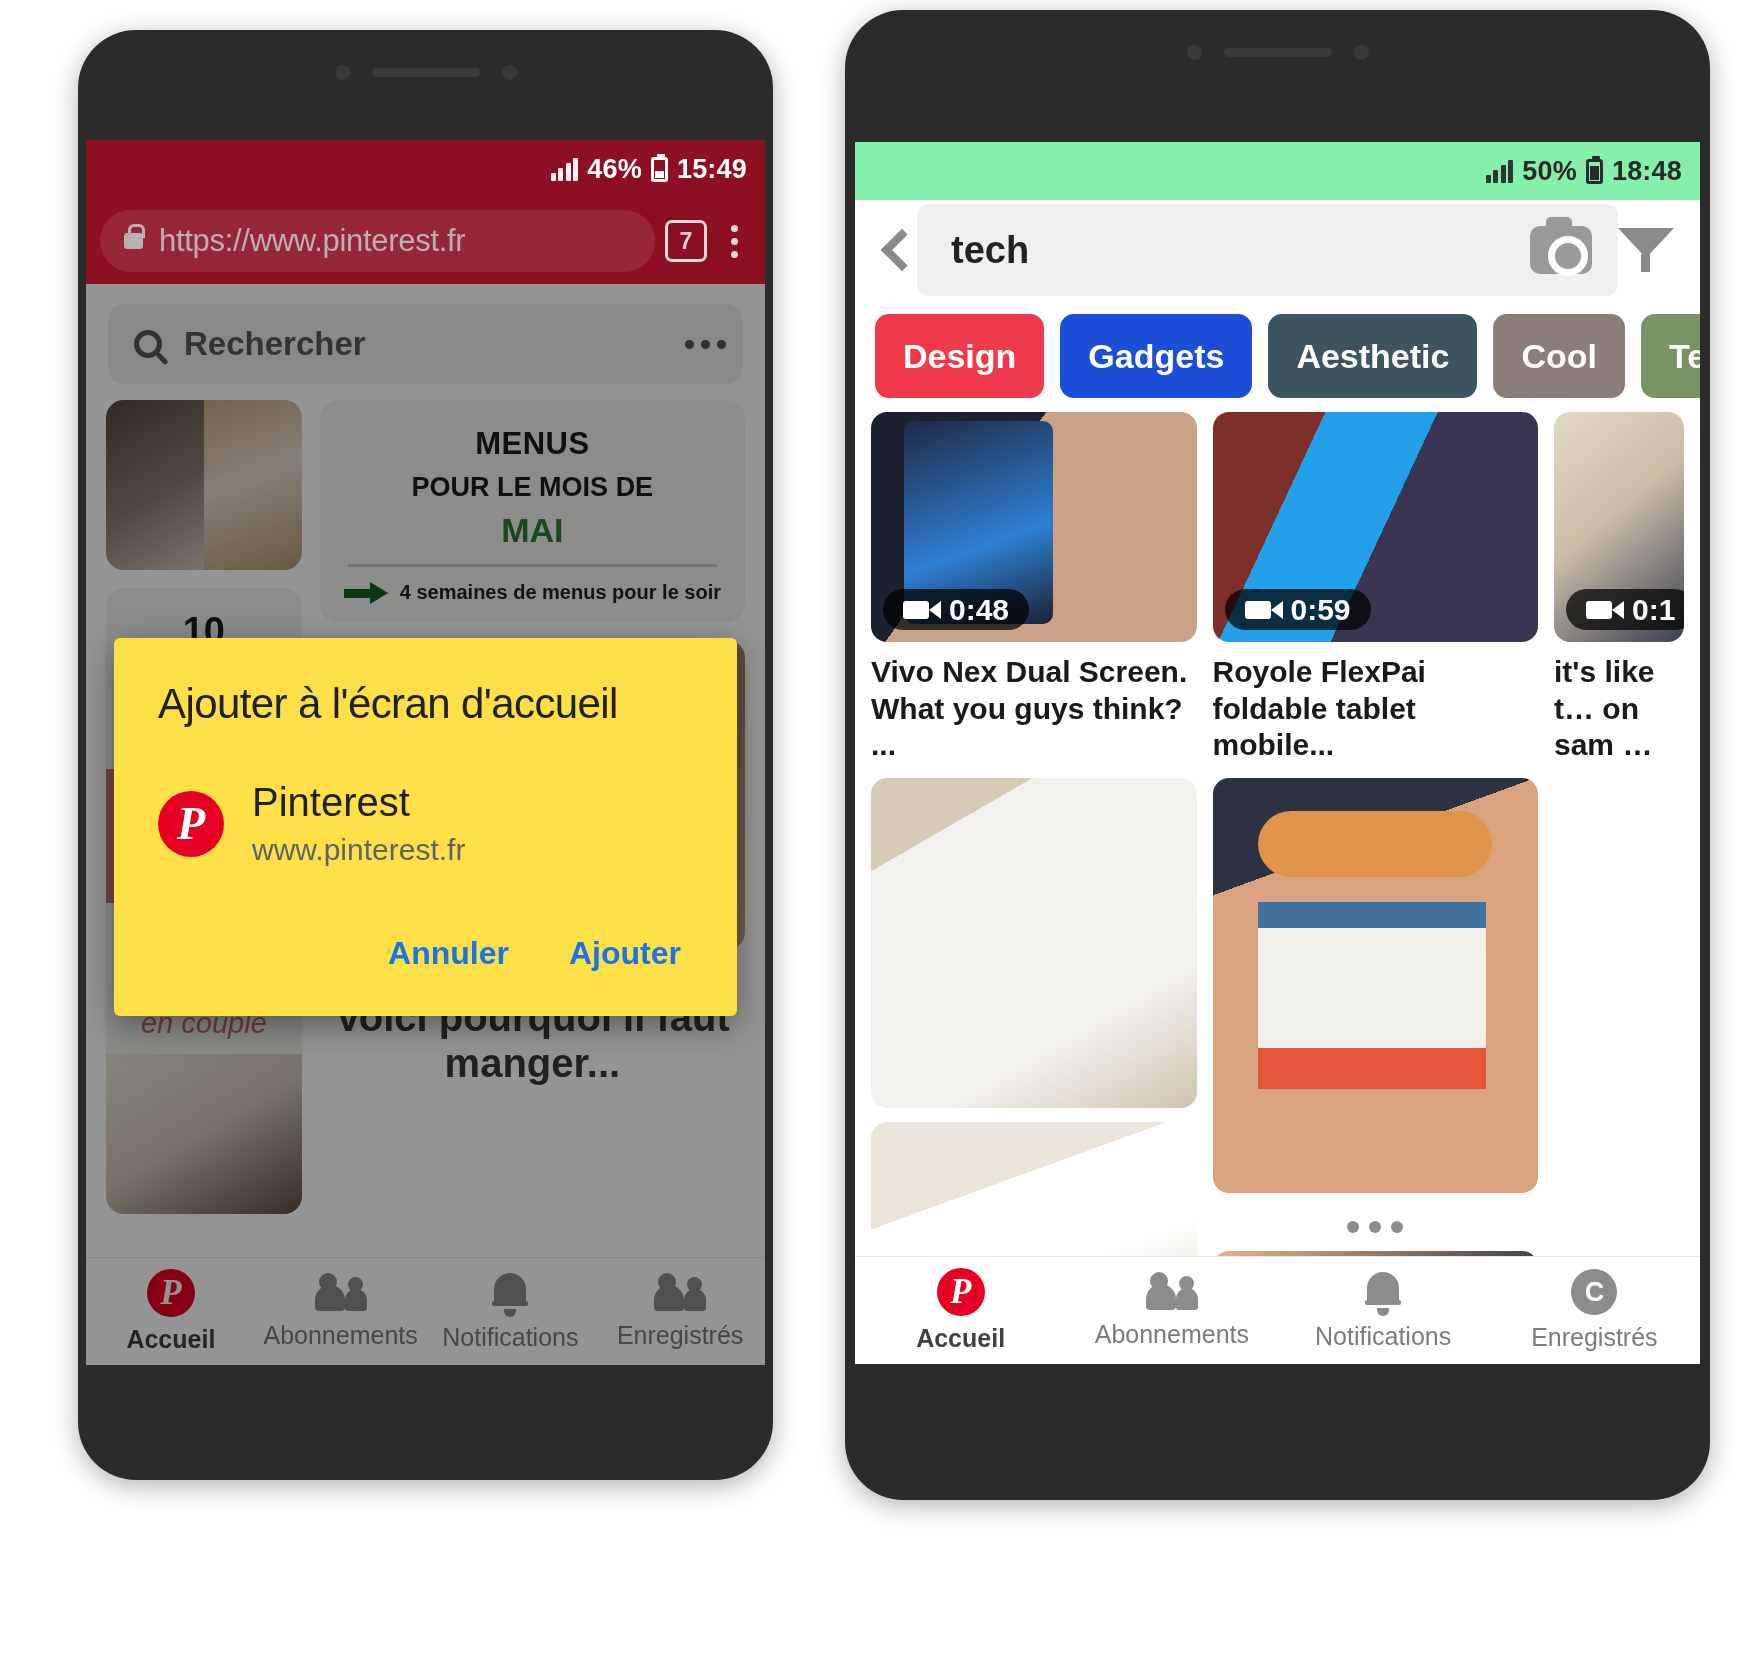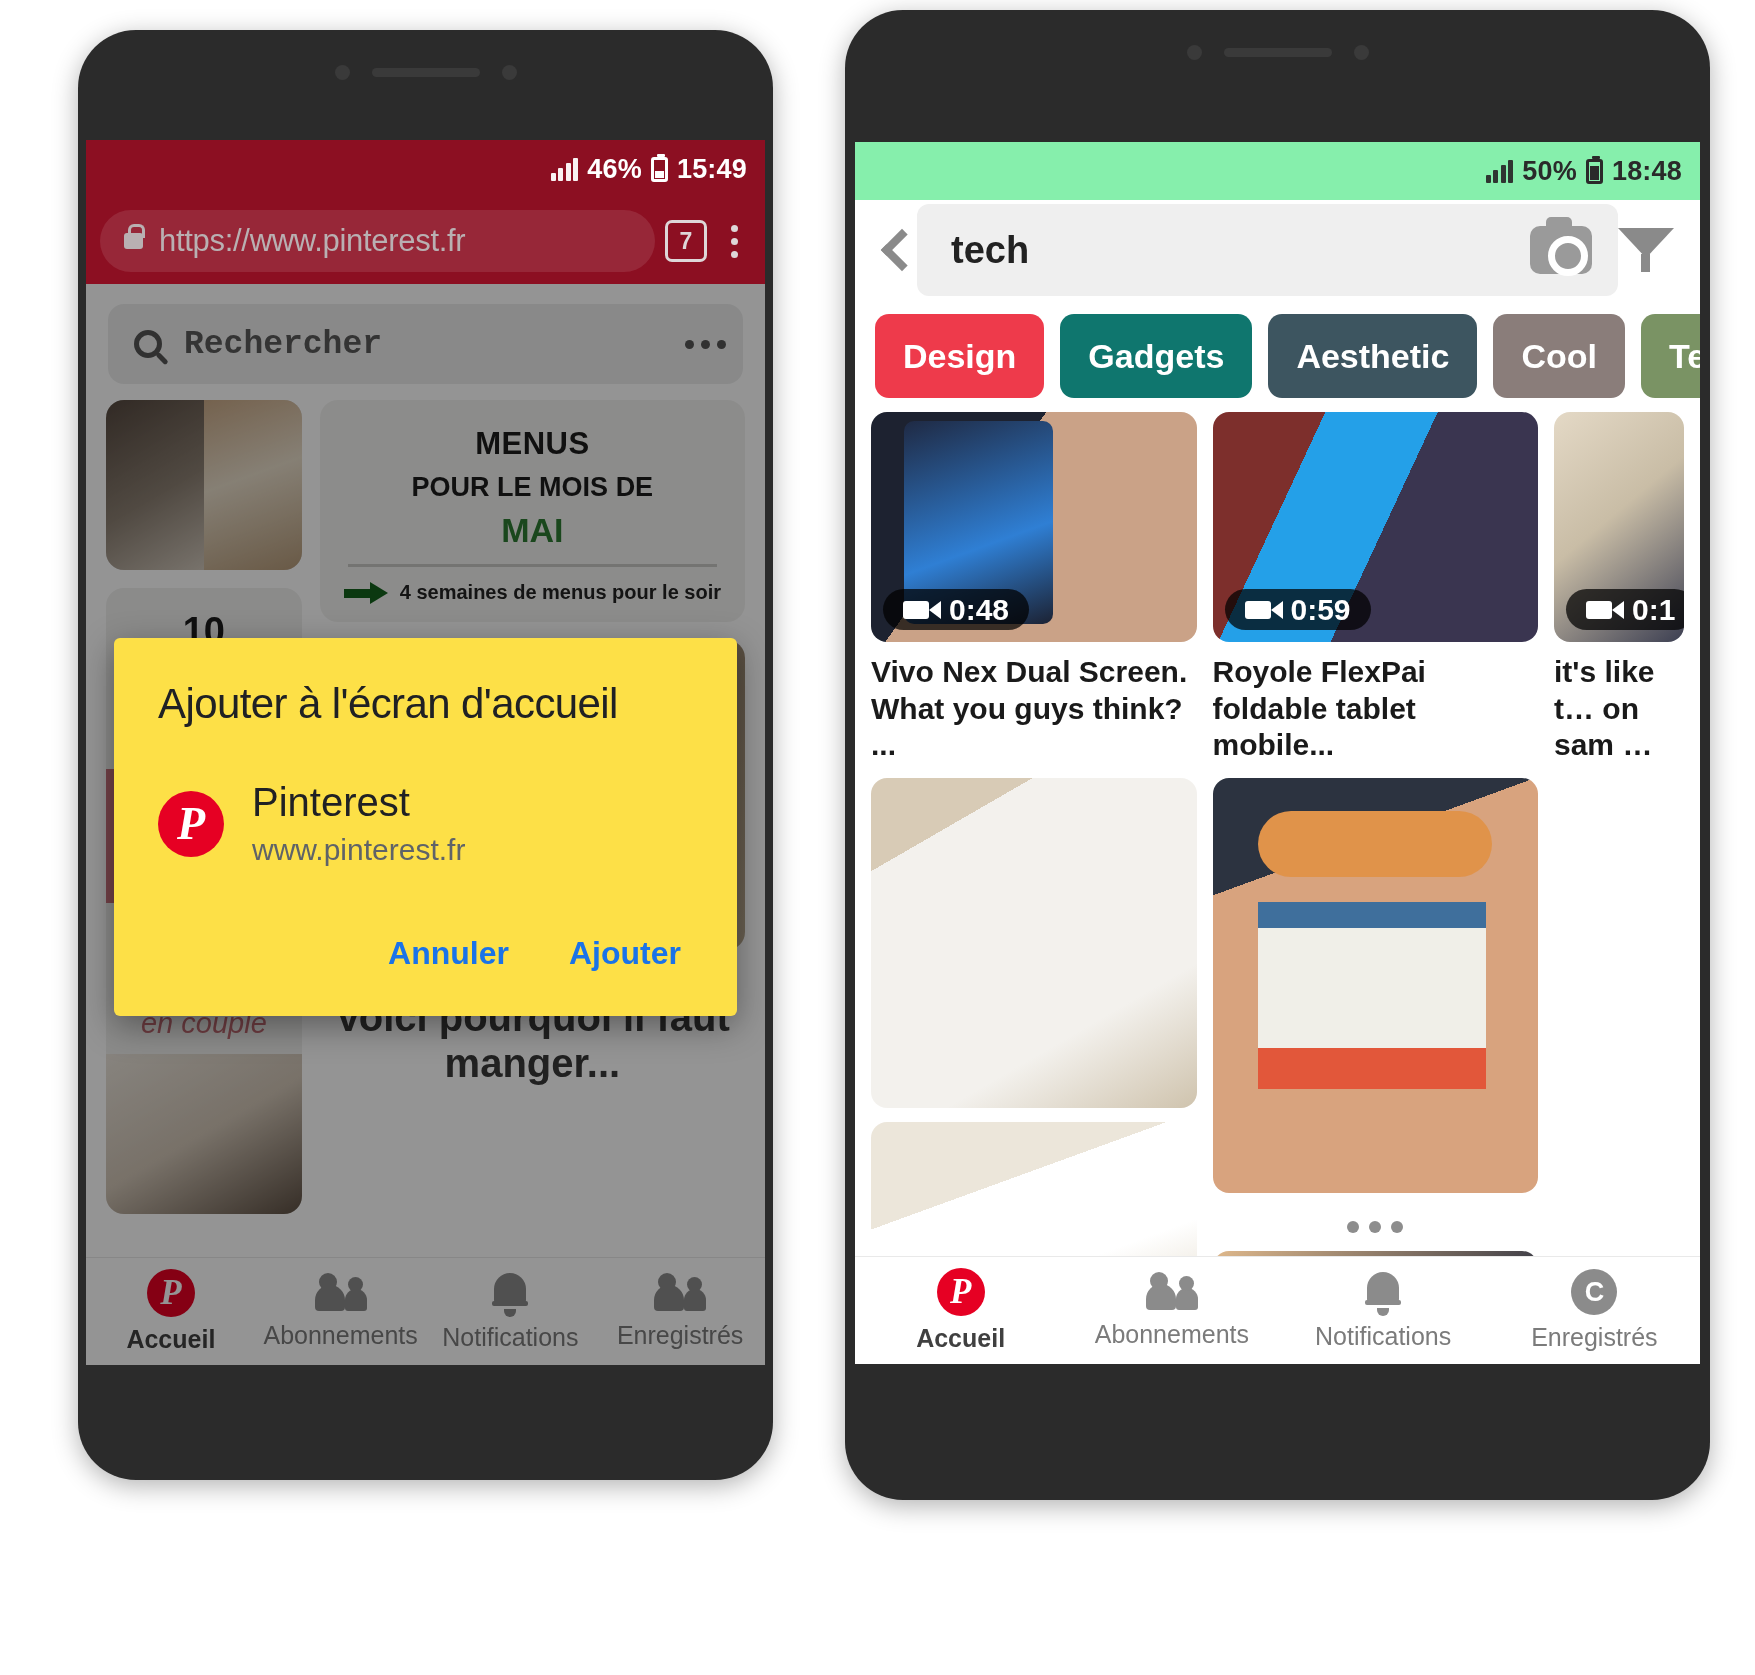--- a/index.html
+++ b/index.html
@@ -101,21 +101,21 @@
     margin:20px 22px 0 22px; height:80px; background:#eceded; border-radius:16px;
     display:flex; align-items:center; padding:0 26px; gap:22px;
   }
   .mag{
     width:28px;height:28px;border:5px solid #555;border-radius:50%;position:relative;flex:none;
   }
   .mag::after{
     content:""; position:absolute; right:-12px; bottom:-8px; width:14px; height:5px;
     background:#555; transform:rotate(45deg); border-radius:3px;
   }
-  .pin-searchbar .ph{ color:#5a5a5a; font-size:33px; font-weight:700;font-family:Liberation Mono, monospace; }
+  .pin-searchbar .ph{ color:#5a5a5a; font-size:33px; font-weight:700; }
   .bubble{
     position:absolute; right:22px; top:22px; width:76px;height:76px;border-radius:50%;
     background:#eceded; display:flex; align-items:center; justify-content:center; gap:7px;
   }
   .bubble i{ width:9px;height:9px;border-radius:50%;background:#555; }
 
   .masonry{ padding:16px 20px 0 20px; display:flex; gap:18px; }
   .col{ flex:1; display:flex; flex-direction:column; gap:18px; }
   .card{ border-radius:18px; overflow:hidden; background:#ddd; }
 
@@ -417,21 +417,21 @@
         <span class="q">tech</span>
         <span class="camera"></span>
       </div>
       <span class="funnel"></span>
     </div>
 
     <div class="chips">
       <div class="chip" style="background: rgb(238, 58, 75);">
           <span>Design</span>
         </div>
-      <div class="chip" style="background: #0f766e;">
+      <div class="chip" style="background: #1d4ed8;">
           <span>Gadgets</span>
         </div>
       <div class="chip" style="background: rgb(61, 85, 96);">
           <span>Aesthetic</span>
         </div>
       <div class="chip" style="background: rgb(138, 125, 122);">
           <span>Cool</span>
         </div>
       <div class="chip" style="background: rgb(122, 147, 100);">
           <span>Tecnolo</span>

